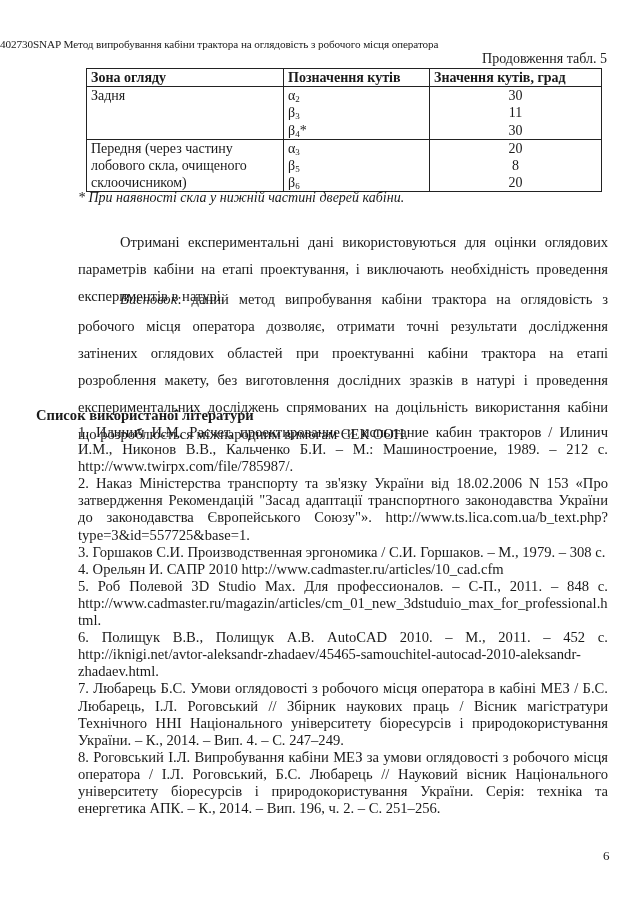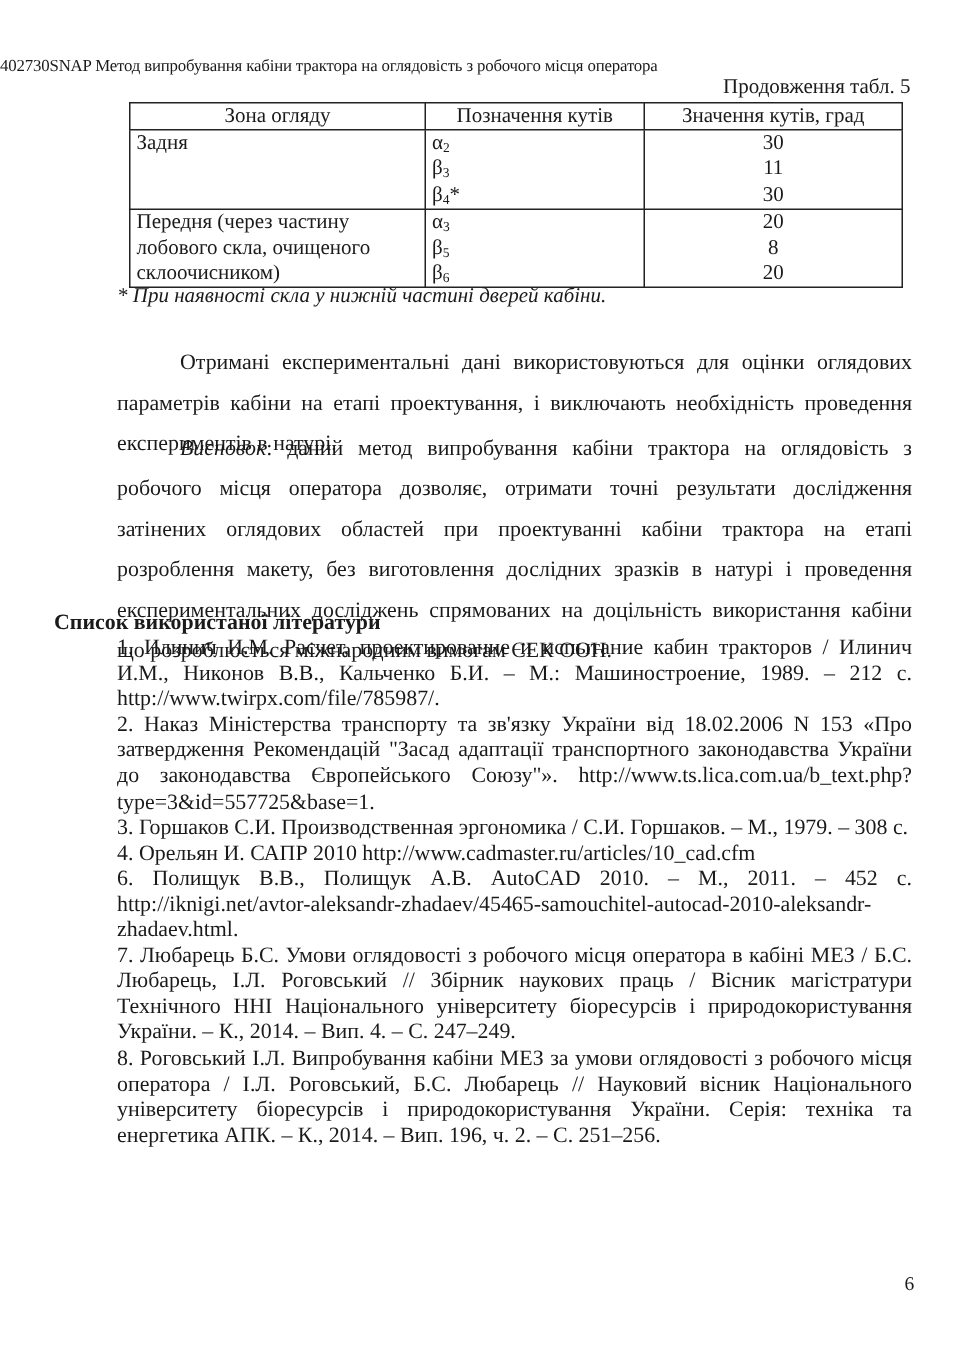--- a/index.html
+++ b/index.html
@@ -4,21 +4,21 @@
 <style>
   html, body { margin: 0; padding: 0; background: #ffffff; }
   body { width: 640px; height: 905px; position: relative; overflow: hidden;
          font-family: "Liberation Serif", "DejaVu Serif", serif; color: #1a1a1a; }
   .page-header { position: absolute; top: 38px; left: 0; width: 640px; text-align: left;
                  font-size: 11.2px; letter-spacing: -0.1px; }
   .cont-label { position: absolute; top: 51px; right: 33px; font-size: 14px; }
   table.angles { position: absolute; top: 68px; left: 86px; width: 516px; border-collapse: collapse;
                  font-size: 14px; line-height: 17.2px; }
   table.angles th, table.angles td { border: 1px solid #222; padding: 0 4px; vertical-align: top; }
-  table.angles th { font-weight: normal; text-align: center; height: 16px; }
+  table.angles th { font-weight: bold; text-align: left; height: 16px; }
   table.angles td.zone { text-align: left; width: 188px; }
   table.angles td.sym { text-align: left; width: 137px; }
   table.angles td.val { text-align: center; }
   .cell-line { display: block; }
   .footnote { position: absolute; top: 190px; left: 78px; font-size: 14px; font-style: italic; }
   .body-text { position: absolute; left: 78px; width: 530px; font-size: 14.6px; line-height: 27px;
                text-align: justify; }
   .body-text p { margin: 0; text-indent: 42px; }
   .p1 { top: 229px; }
   .p2 { top: 286px; }
@@ -88,18 +88,19 @@
 <div class="body-text p2">
   <p><em>Висновок</em><span>: даний метод випробування кабіни трактора на оглядовість з робочого місця оператора дозволяє, отримати точні результати дослідження затінених оглядових областей при проектуванні кабіни трактора на етапі розроблення макету, без виготовлення дослідних зразків в натурі і проведення експериментальних досліджень спрямованих на доцільність використання кабіни що розроблюється міжнародним вимогам ЄЕК ООН.</span></p>
 </div>
 
 <div class="refs-title">Список використаної літератури</div>
 <div class="refs" id="refs-list">
     <p class="ref">1. Илинич И.М. Расчет, проектирование и испытание кабин тракторов / Илинич И.М., Никонов В.В., Кальченко Б.И. – М.: Машиностроение, 1989. – 212 с. http://www.twirpx.com/file/785987/.</p>
     <p class="ref">2. Наказ Міністерства транспорту та зв'язку України від 18.02.2006 N 153 «Про затвердження Рекомендацій "Засад адаптації транспортного законодавства України до законодавства Європейського Союзу"». http://www.ts.lica.com.ua/b_text.php?type=3&amp;id=557725&amp;base=1.</p>
     <p class="ref">3. Горшаков С.И. Производственная эргономика / С.И. Горшаков. – М., 1979. – 308 с.</p>
     <p class="ref">4. Орельян И. САПР 2010 http://www.cadmaster.ru/articles/10_cad.cfm</p>
+    <p class="ref">5. Роб Полевой 3D Studio Max. Для профессионалов. – С-П., 2011. – 848 с. http://www.cadmaster.ru/magazin/articles/cm_01_new_3dstuduio_max_for_professional.html.</p>
     <p class="ref">6. Полищук В.В., Полищук А.В. AutoCAD 2010. – М., 2011. – 452 с. http://iknigi.net/avtor-aleksandr-zhadaev/45465-samouchitel-autocad-2010-aleksandr-zhadaev.html.</p>
     <p class="ref">7. Любарець Б.С. Умови оглядовості з робочого місця оператора в кабіні МЕЗ / Б.С. Любарець, І.Л. Роговський // Збірник наукових праць / Вісник магістратури Технічного ННІ Національного університету біоресурсів і природокористування України. – К., 2014. – Вип. 4. – С. 247–249.</p>
     <p class="ref">8. Роговський І.Л. Випробування кабіни МЕЗ за умови оглядовості з робочого місця оператора / І.Л. Роговський, Б.С. Любарець // Науковий вісник Національного університету біоресурсів і природокористування України. Серія: техніка та енергетика АПК. – К., 2014. – Вип. 196, ч. 2. – С. 251–256.</p>
   </div>
 
 <div class="page-num">6</div>
 
 </body></html>

